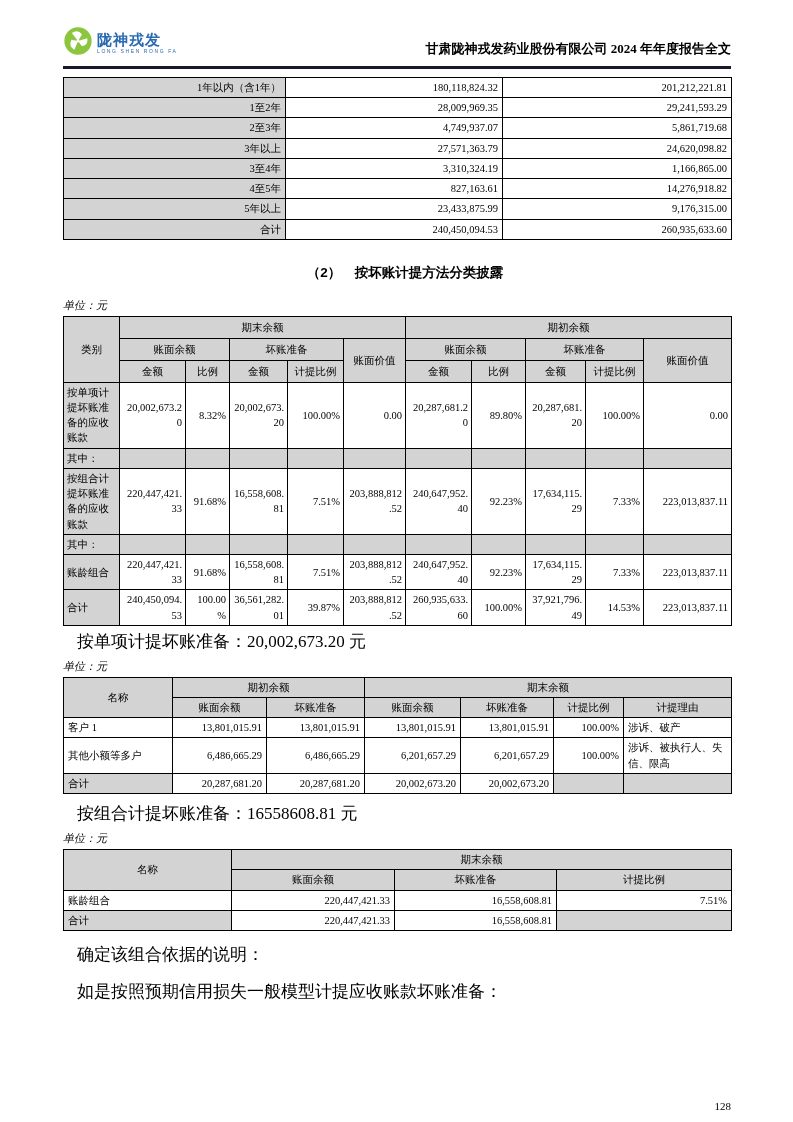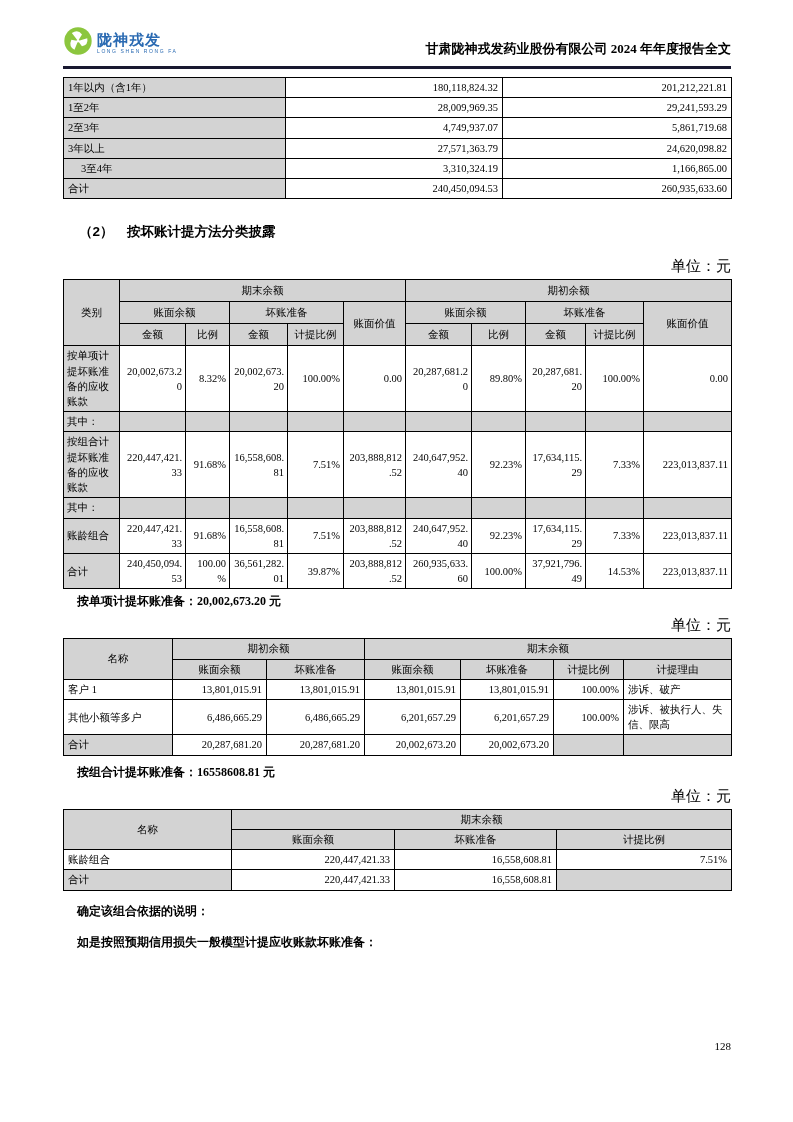--- a/index.html
+++ b/index.html
@@ -23,33 +23,33 @@
   
   table { border-collapse: collapse; table-layout: fixed; width: 668px; font-size: 10.5px; line-height: 1.45; }
   td { border: 1px solid #000; padding: 2px 4px; vertical-align: middle; word-wrap: break-word; }
   .gray { background: #d3d3d3; }
   .num { text-align: right; }
   .ctr { text-align: center; }
   .lbl { text-align: left; }
   .indent { padding-left: 17px; }
 
   .t1 { margin-top: 8px; }
-  .t1 td { height: 20px; }
-
-  .sec-heading { margin-top: 24px; padding-left: 16px; font-size: 13.5px; font-weight: bold; font-family: "Liberation Sans", sans-serif; }
-  .unit { text-align: right; font-size: 15px; margin-top: 16px; margin-bottom: 3px; }
+  .t1 td { height: 20px; text-align: right; }
+
+  .sec-heading { margin-top: 24px; padding-left: 16px; font-size: 13.5px; font-weight: bold; font-family: "Liberation Sans", sans-serif; text-align: center; }
+  .unit { font-size: 11px; margin-top: 16px; margin-bottom: 3px; font-style: italic; }
 
   .t2 td { padding: 2px 3px; }
   .t2 .hd { height: 22px; }
 
-  .note { margin-top: 8px; padding-left: 14px; font-size: 12px; font-weight: bold; }
+  .note { margin-top: 8px; padding-left: 14px; font-size: 17px; }
   .t3 td { height: 20px; }
   .t4 td { height: 20px; }
 
-  .pageno { position: absolute; right: 62px; top: 1040px; font-size: 11px; }
+  .pageno { position: absolute; right: 62px; top: 1100px; font-size: 11px; }
 </style>
 </head>
 <body>
 
 <div class="page">
 
   <div class="hdr">
     <div class="logo">
       <span>
         <svg width="30" height="30" viewBox="0 0 34 34">
@@ -96,20 +96,30 @@
         <td class="gray lbl">3年以上</td>
         <td class="num">27,571,363.79</td>
         <td class="num">24,620,098.82</td>
       </tr>
       <tr>
         <td class="gray lbl indent">3至4年</td>
         <td class="num">3,310,324.19</td>
         <td class="num">1,166,865.00</td>
       </tr>
       <tr>
+        <td class="gray lbl indent">4至5年</td>
+        <td class="num">827,163.61</td>
+        <td class="num">14,276,918.82</td>
+      </tr>
+      <tr>
+        <td class="gray lbl indent">5年以上</td>
+        <td class="num">23,433,875.99</td>
+        <td class="num">9,176,315.00</td>
+      </tr>
+      <tr>
         <td class="gray lbl">合计</td>
         <td class="num">240,450,094.53</td>
         <td class="num">260,935,633.60</td>
       </tr>
     </tbody>
   </table>
 
   <div class="sec-heading">（2）　按坏账计提方法分类披露</div>
   <div class="unit">单位：元</div>
 

